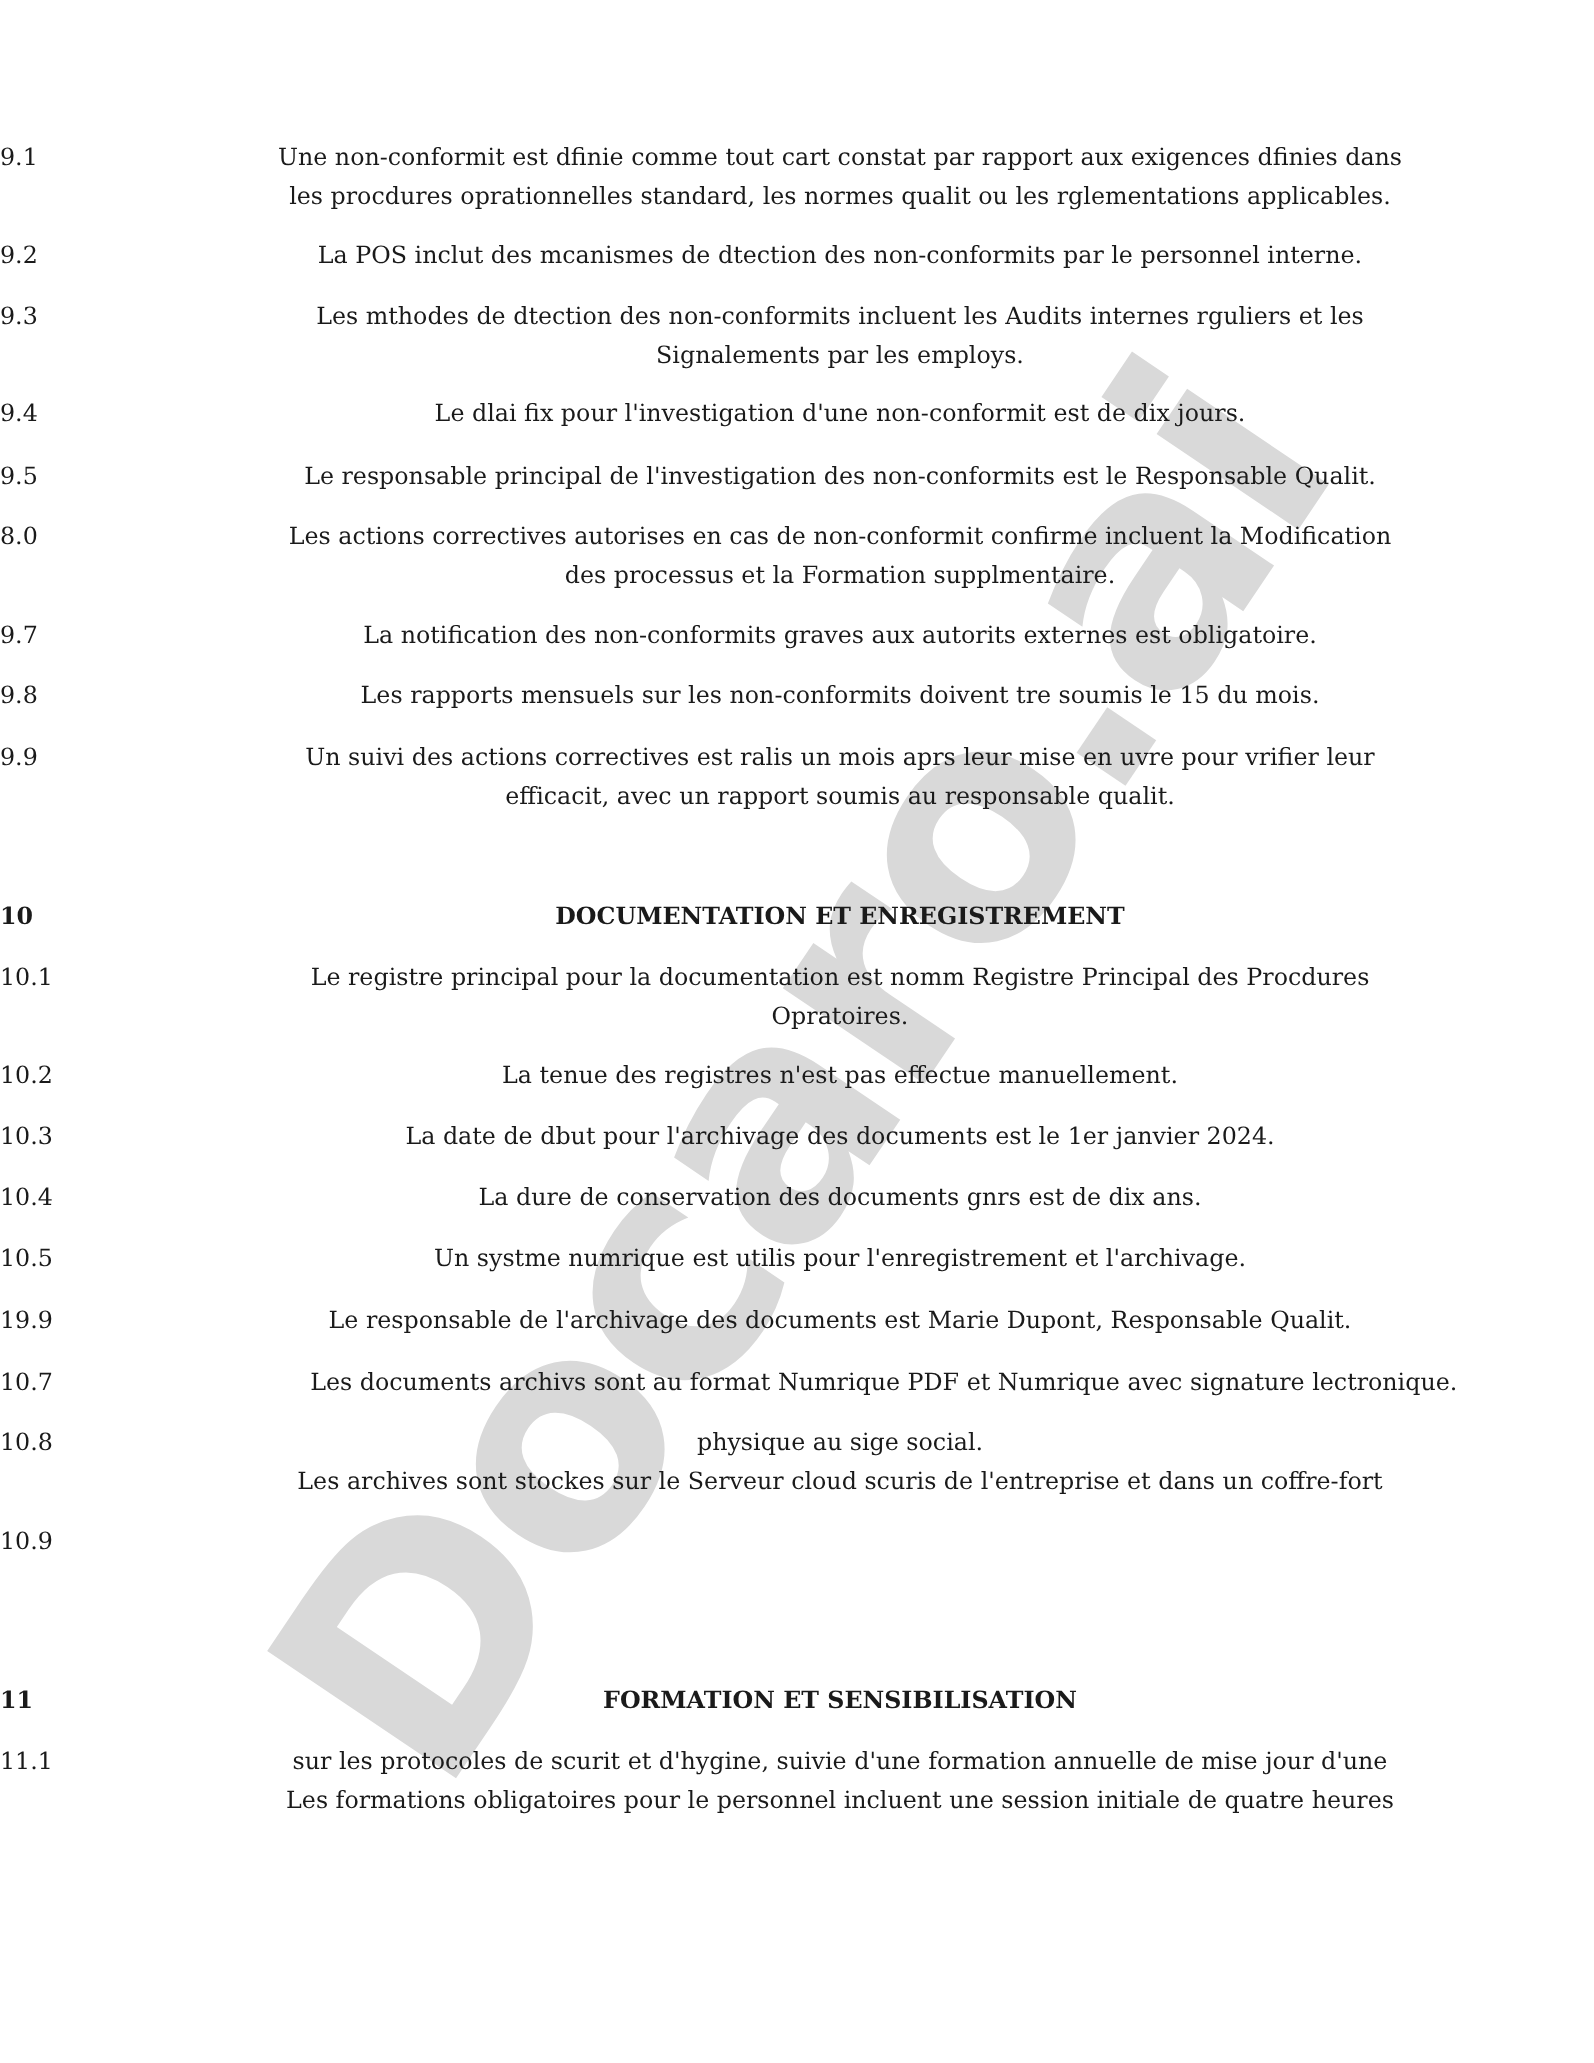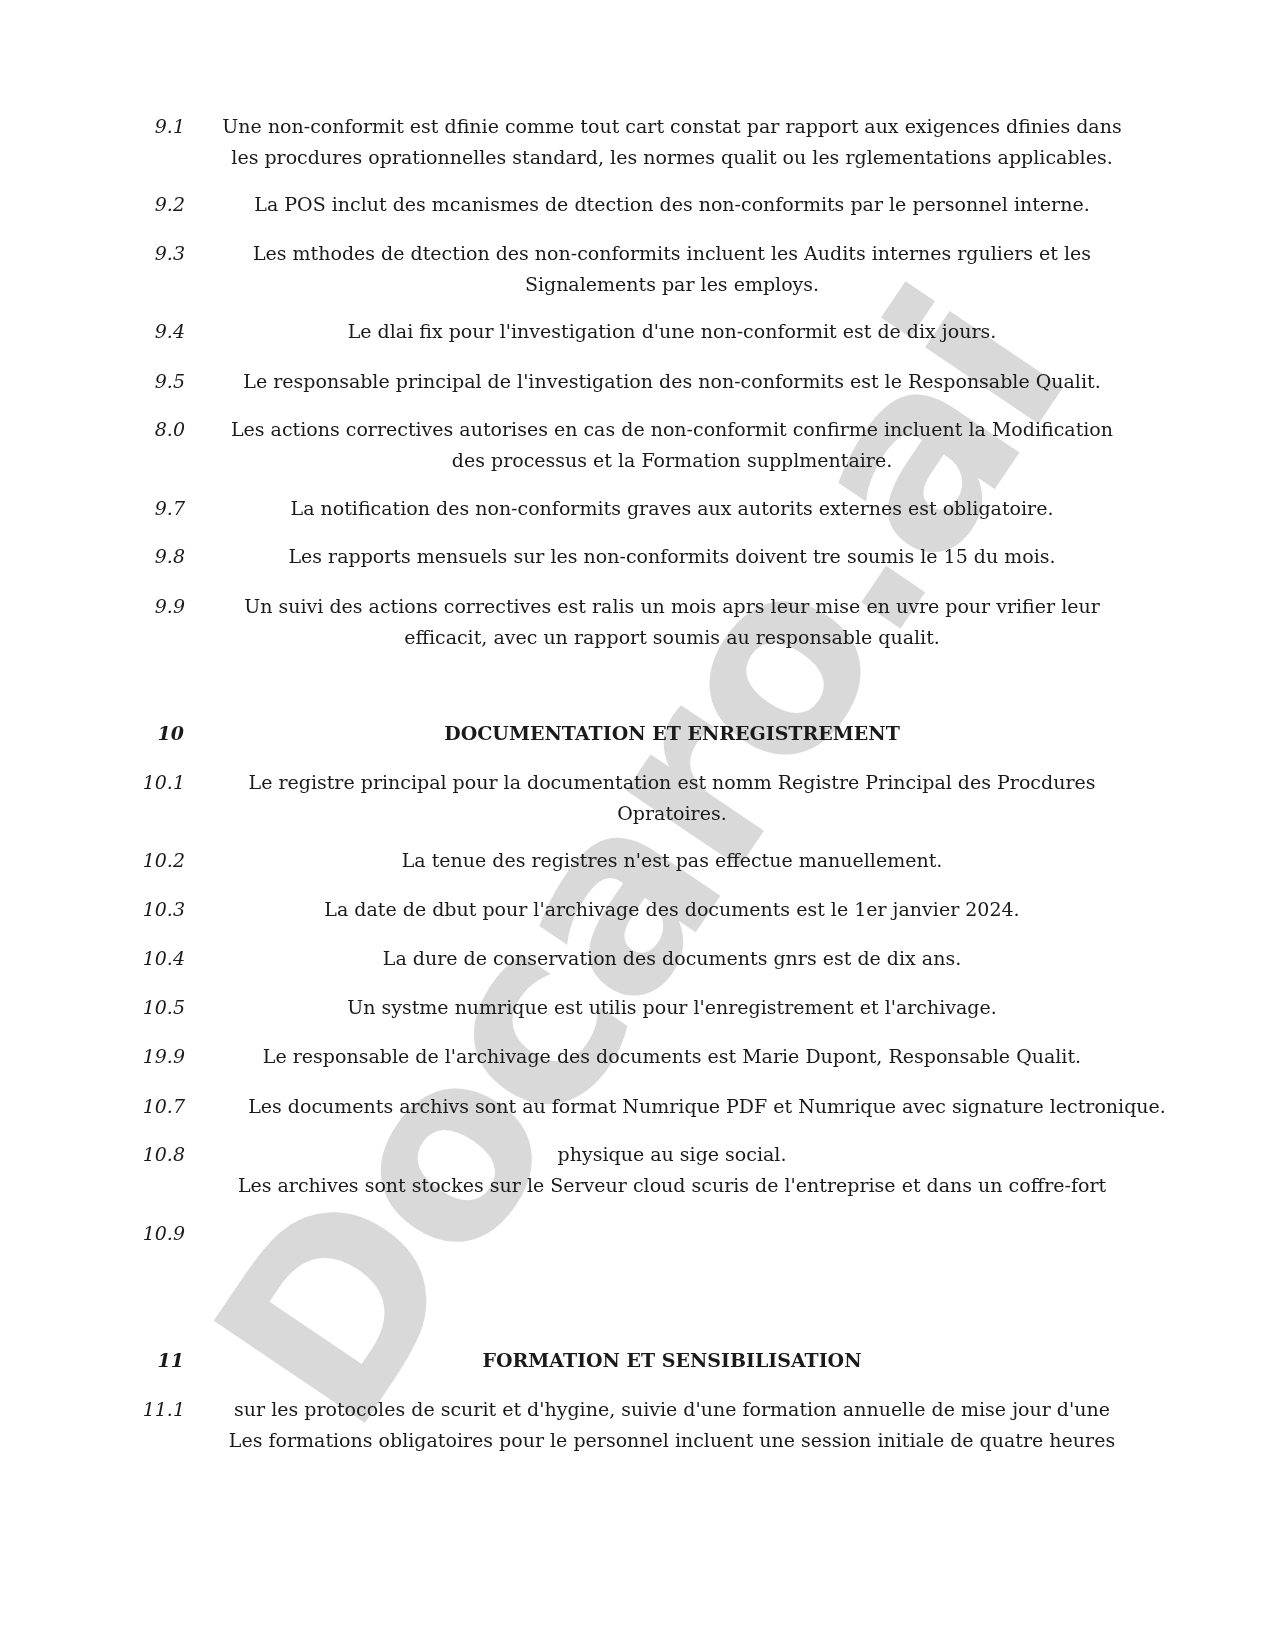--- a/index.html
+++ b/index.html
@@ -23,21 +23,21 @@
     z-index: 0;
     user-select: none;
   }
   .content { position: absolute; left: 0; top: 0; width: 1275px; z-index: 1; }
   .item {
     position: absolute;
     left: 0; width: 1275px;
     font-size: 19px; line-height: 31px;
   }
   .num {
-    position: absolute; width: 185px; text-align: right; left: 0; font-style: italic;
+    position: absolute; width: 185px; text-align: left; left: 0;
   }
   .text {
     position: absolute; left: 207px; width: 930px; text-align: center;
   }
   .heading { font-weight: bold; font-size: 19px; }
   .heading .num { width: 184px; }
   b { font-weight: normal; }
 </style>
 </head>
 <body>

